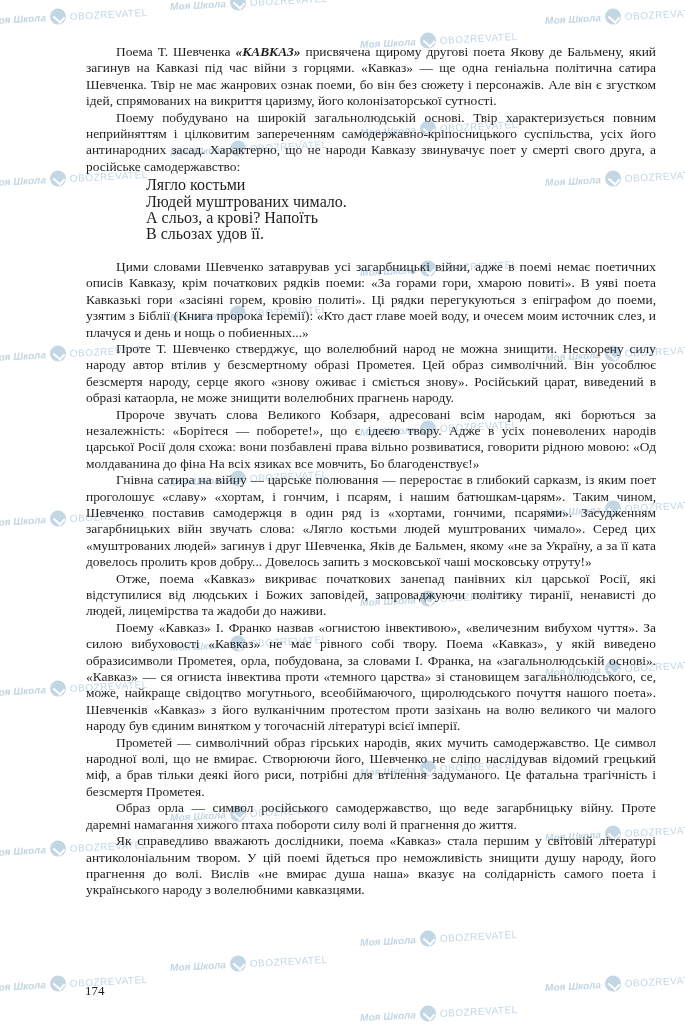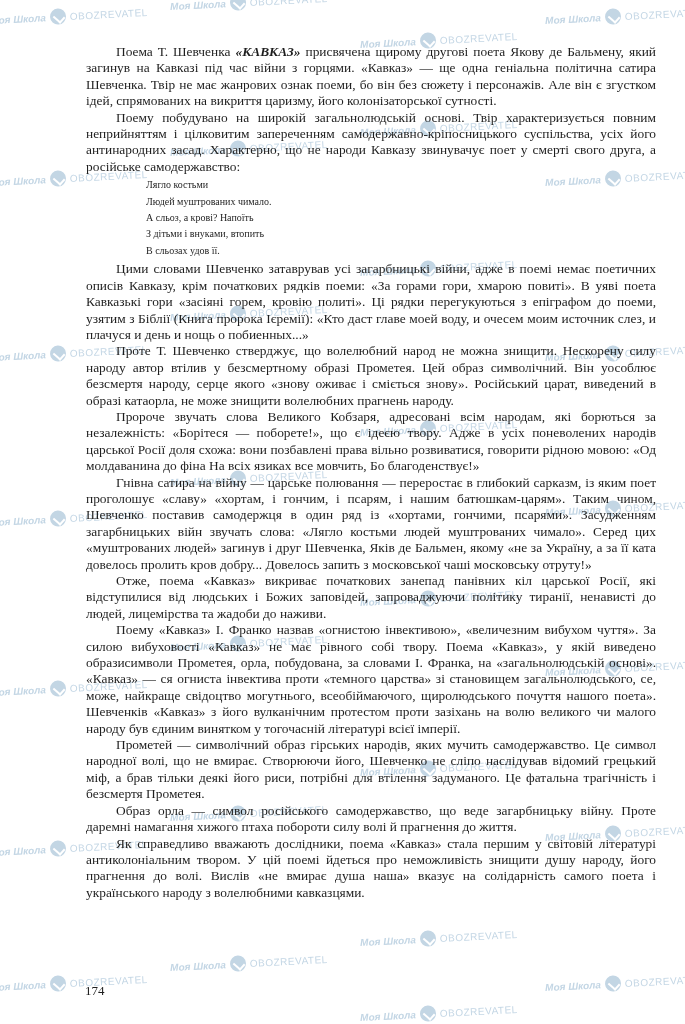--- a/index.html
+++ b/index.html
@@ -71,22 +71,22 @@
       line-height: 16.4px;
       text-align: justify;
       text-indent: 30px;
       hyphens: manual;
     }
     .para .strong-title {
       font-weight: bold;
       font-style: italic;
     }
     .verse {
-      margin: 2px 0 2px 60px;
-      font-size: 10px;
+      margin: 2px 0 16px 60px;
+      font-size: 16px;
       line-height: 16.4px;
     }
     .verse-line {
       display: block;
     }
     .page-number {
       position: absolute;
       left: 85px;
       top: 983px;
       font-size: 13px;
@@ -251,21 +251,20 @@
 </div>
 
 <main class="page">
   <p class="para"><span>Поема Т. Шевченка </span><span class="strong-title">«КАВКАЗ»</span><span> присвячена щирому другові поета Якову де Бальмену, який загинув на Кавказі під час війни з горцями. «Кавказ» — ще одна геніальна політична сатира Шевченка. Твір не має жанрових ознак поеми, бо він без сюжету і персонажів. Але він є згустком ідей, спрямованих на викриття царизму, його колонізаторської сутності.</span></p>
   <p class="para">Поему побудувано на широкій загальнолюдській основі. Твір характеризується повним неприйняттям і цілковитим запереченням самодержавно-кріпосницького суспільства, усіх його антинародних засад. Характерно, що не народи Кавказу звинувачує поет у смерті свого друга, а російське самодержавство:</p>
 
   <div class="verse">
     <span class="verse-line">Лягло костьми</span>
     <span class="verse-line">Людей муштрованих чимало.</span>
     <span class="verse-line">А сльоз, а крові? Напоїть</span>
-    <span class="verse-line">З дітьми і внуками, втопить</span>
     <span class="verse-line">В сльозах удов її.</span>
   </div>
 
   <p class="para">Цими словами Шевченко затаврував усі загарбницькі війни, адже в поемі немає поетичних описів Кавказу, крім початкових рядків поеми: «За горами гори, хмарою повиті». В уяві поета Кавказькі гори «засіяні горем, кровію политі». Ці рядки перегукуються з епіграфом до поеми, узятим з Біблії (Книга пророка Ієремії): «Кто даст главе моей воду, и очесем моим источник слез, и плачуся и день и нощь о побиенных...»</p>
   <p class="para">Проте Т. Шевченко стверджує, що волелюбний народ не можна знищити. Нескорену силу народу автор втілив у безсмертному образі Прометея. Цей образ символічний. Він уособлює безсмертя народу, серце якого «знову оживає і сміється знову». Російський царат, виведений в образі катаорла, не може знищити волелюбних прагнень народу.</p>
   <p class="para">Пророче звучать слова Великого Кобзаря, адресовані всім народам, які борються за незалежність: «Борітеся — поборете!», що є ідеєю твору. Адже в усіх поневолених народів царської Росії доля схожа: вони позбавлені права вільно розвиватися, говорити рідною мовою: «Од молдаванина до фіна На всіх язиках все мовчить, Бо благоденствує!»</p>
   <p class="para">Гнівна сатира на війну — царське полювання — переростає в глибокий сарказм, із яким поет проголошує «славу» «хортам, і гончим, і псарям, і нашим батюшкам-царям». Таким чином, Шевченко поставив самодержця в один ряд із «хортами, гончими, псарями». Засудженням загарбницьких війн звучать слова: «Лягло костьми людей муштрованих чимало». Серед цих «муштрованих людей» загинув і друг Шевченка, Яків де Бальмен, якому «не за Україну, а за її ката довелось пролить кров добру... Довелось запить з московської чаші московську отруту!»</p>
   <p class="para">Отже, поема «Кавказ» викриває початкових занепад панівних кіл царської Росії, які відступилися від людських і Божих заповідей, запроваджуючи політику тиранії, ненависті до людей, лицемірства та жадоби до наживи.</p>
   <p class="para">Поему «Кавказ» І. Франко назвав «огнистою інвективою», «величезним вибухом чуття». За силою вибуховості «Кавказ» не має рівного собі твору. Поема «Кавказ», у якій виведено образисимволи Прометея, орла, побудована, за словами І. Франка, на «загальнолюдській основі». «Кавказ» — ся огниста інвектива проти «темного царства» зі становищем загальнолюдського, се, може, найкраще свідоцтво могутнього, всеобіймаючого, щиролюдського почуття нашого поета». Шевченків «Кавказ» з його вулканічним протестом проти зазіхань на волю великого чи малого народу був єдиним винятком у тогочасній літературі всієї імперії.</p>
   <p class="para">Прометей — символічний образ гірських народів, яких мучить самодержавство. Це символ народної волі, що не вмирає. Створюючи його, Шевченко не сліпо наслідував відомий грецький міф, а брав тільки деякі його риси, потрібні для втілення задуманого. Це фатальна трагічність і безсмертя Прометея.</p>

